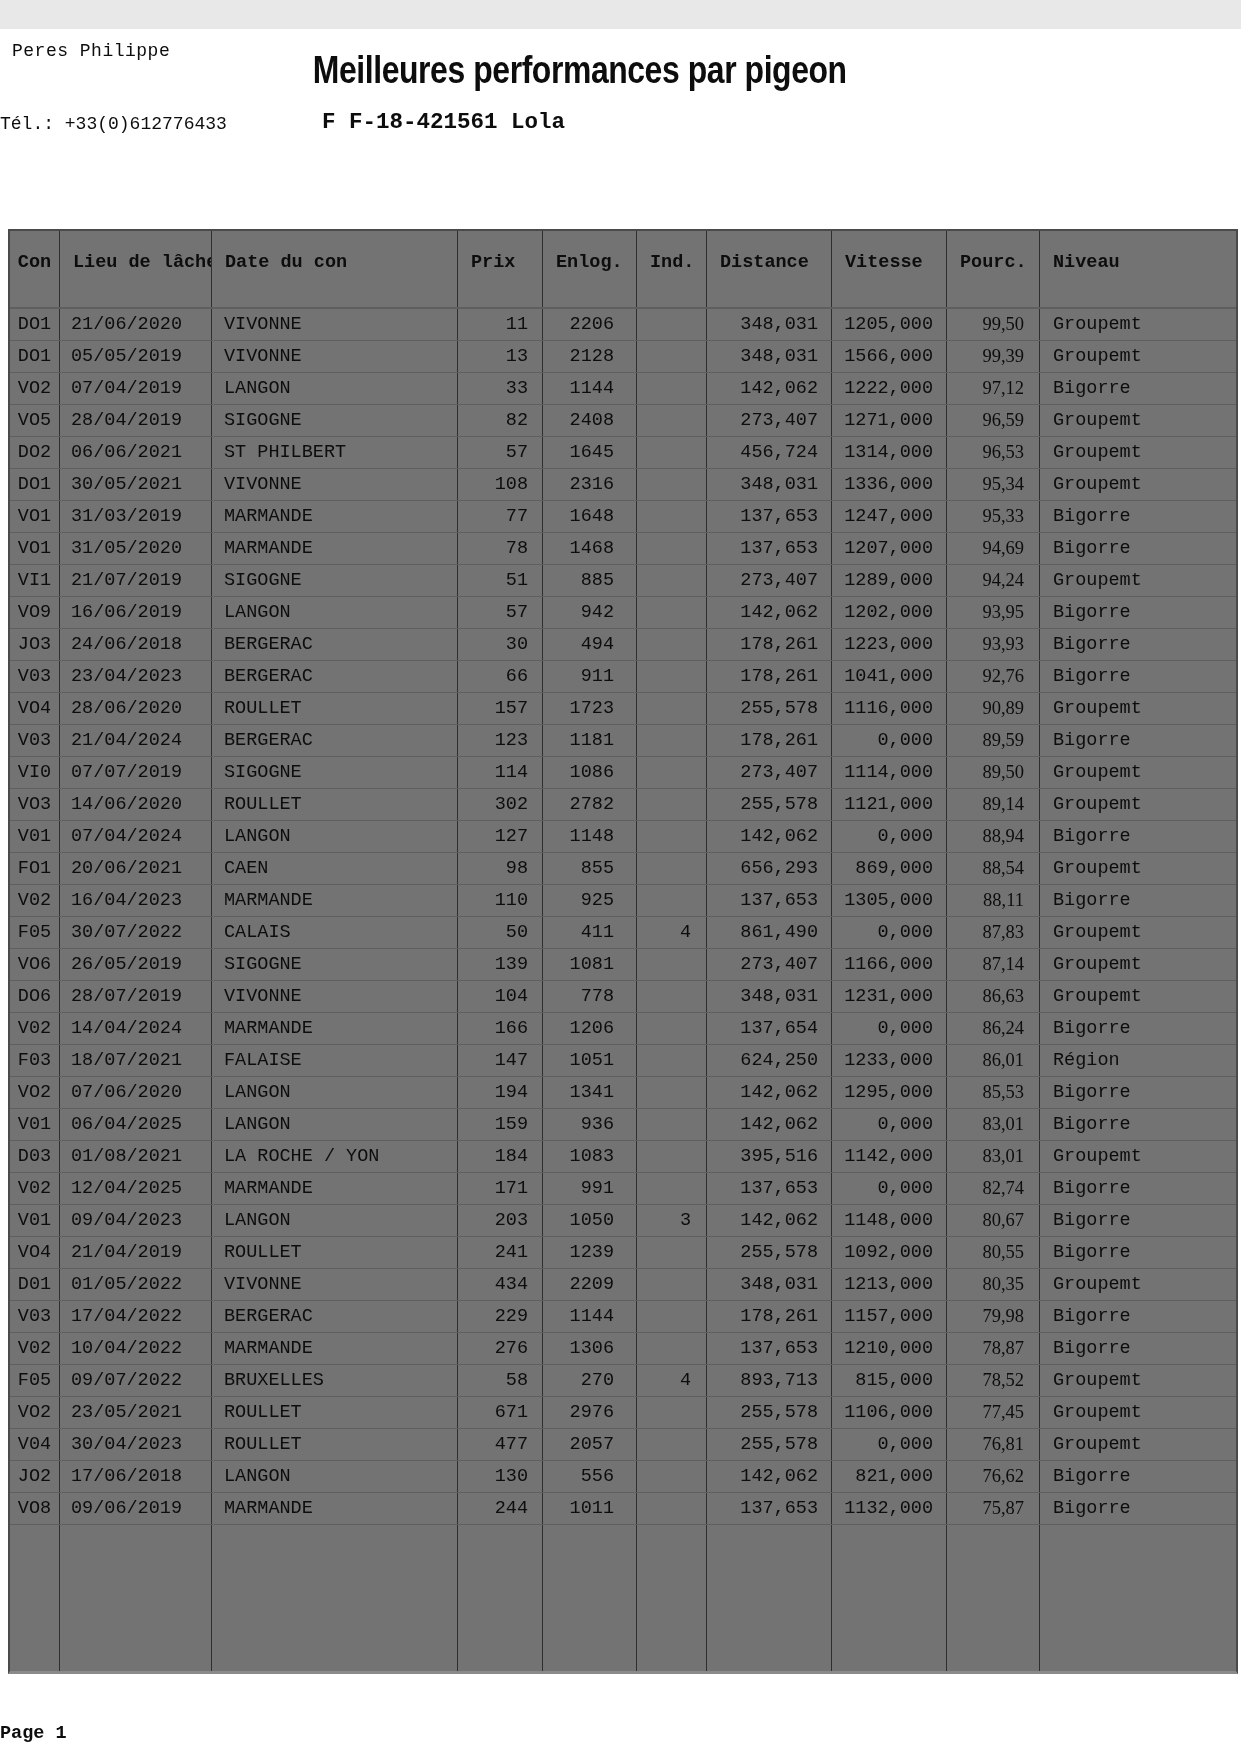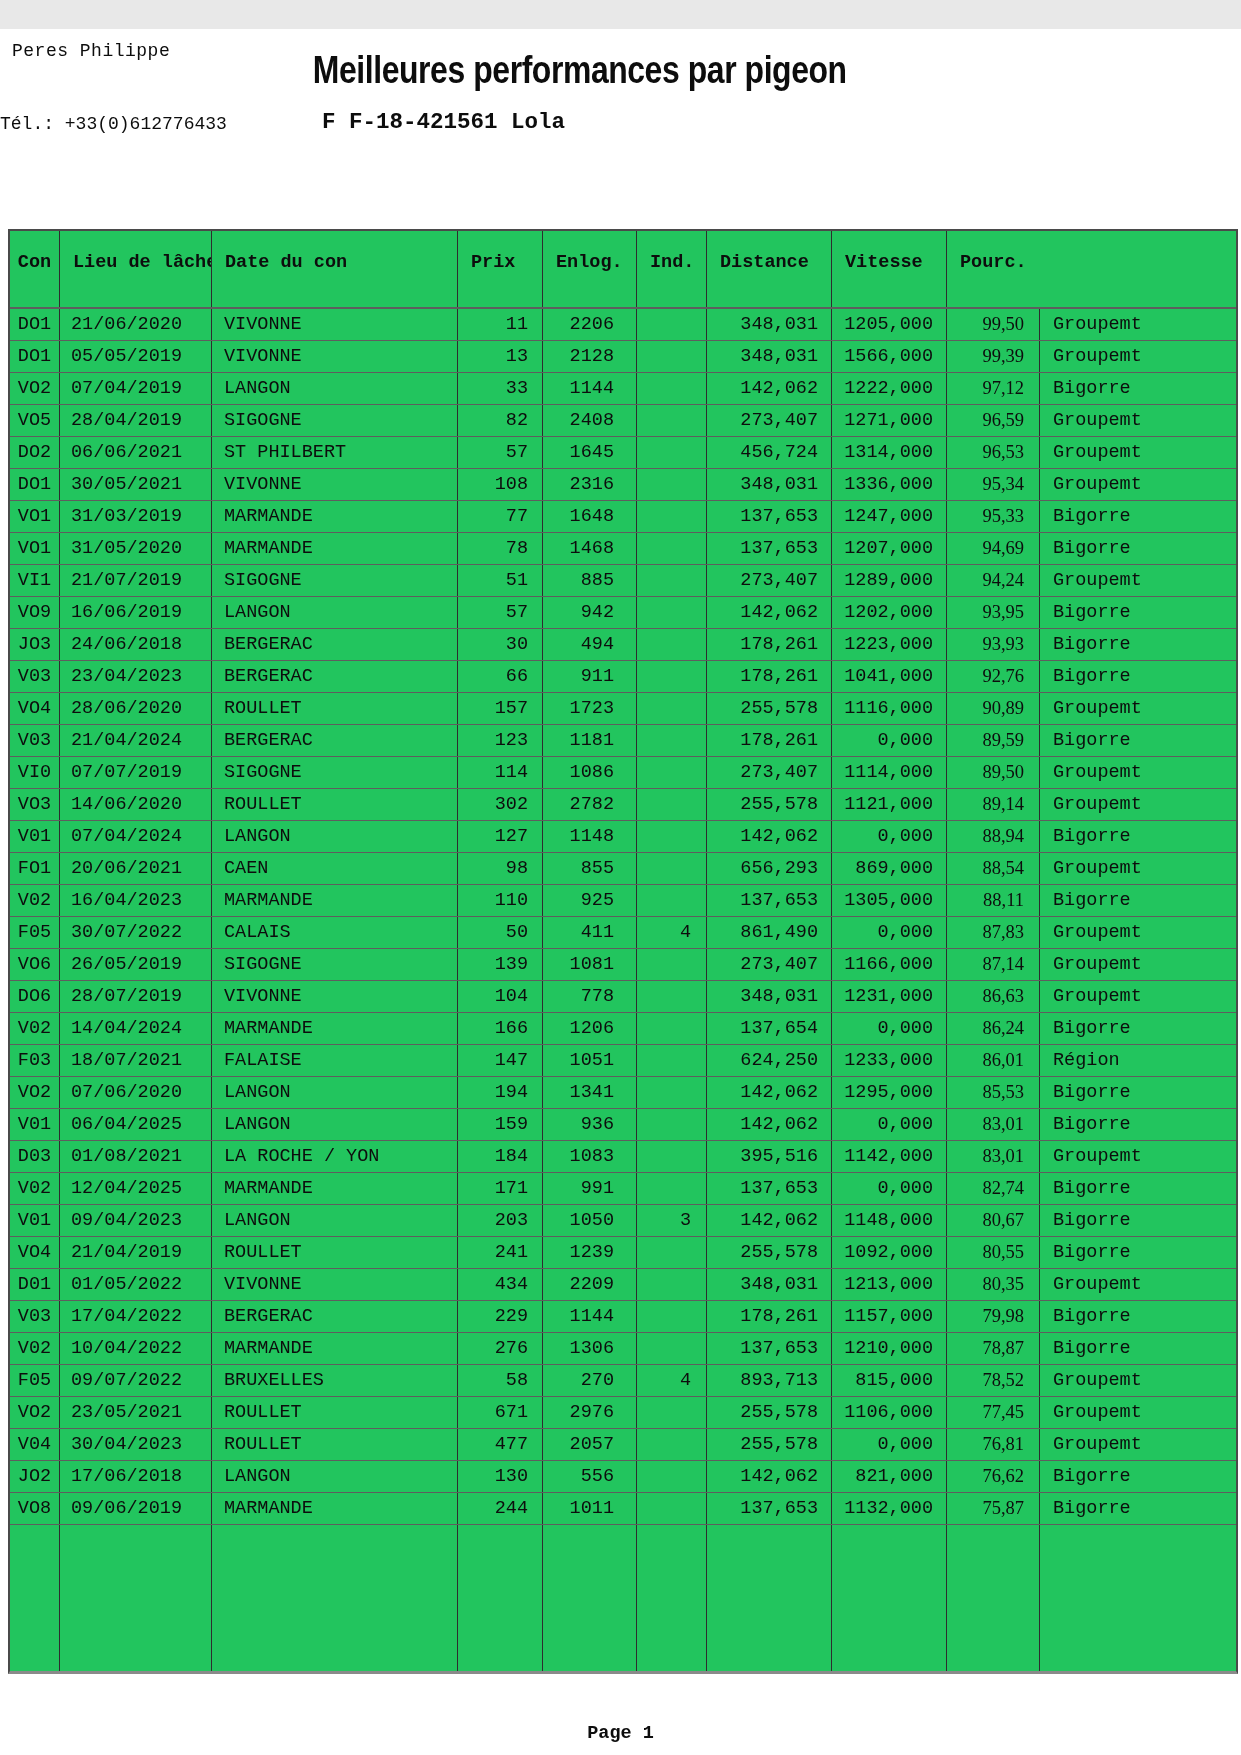--- a/index.html
+++ b/index.html
@@ -35,21 +35,21 @@
     position:absolute;left:322px;top:80px;
     font-size:22.5px;font-weight:bold;white-space:pre;
   }
   #perf-table{
     position:absolute;left:8px;top:200px;
     width:1230px;height:1445px;
     box-sizing:border-box;
     border:2px solid #4a4a4a;
     border-bottom:3px solid #8a8a8a;
     display:flex;flex-direction:column;
-    background:#22c55e;
+    background:#737373;
   }
   .grid-row{
     display:grid;
     grid-template-columns:50px 152px 246px 85px 94px 70px 125px 115px 93px auto;
     box-sizing:border-box;
     flex:0 0 auto;
   }
   .cell{
     box-sizing:border-box;
     border-right:1px solid #2e2e2e;
@@ -75,21 +75,21 @@
   .data-row .cell:nth-child(4){justify-content:flex-end;padding-right:14px;}
   .data-row .cell:nth-child(5){justify-content:flex-end;padding-right:22px;}
   .data-row .cell:nth-child(6){justify-content:flex-end;padding-right:15px;}
   .data-row .cell:nth-child(7){justify-content:flex-end;padding-right:13px;}
   .data-row .cell:nth-child(8){justify-content:flex-end;padding-right:13px;}
   .data-row .cell:nth-child(9){justify-content:flex-end;padding-right:15px;font-family:Liberation Serif, serif;}
   .data-row .cell:nth-child(10){padding-left:13px;}
   #filler-row{flex:1 1 auto;border-bottom:none;}
   #page-footer{
     position:absolute;left:0;top:1694px;width:1241px;
-    text-align:center;
+    text-align:left;
     font-size:18.5px;font-weight:bold;
   }
 </style>
 </head>
 <body>
 
 <div id="page">
 
   <div id="owner">Peres Philippe</div>
 
@@ -105,20 +105,21 @@
     <div id="header-row" class="grid-row">
         <div class="cell">Con</div>
         <div class="cell">Lieu de lâcher</div>
         <div class="cell">Date du con</div>
         <div class="cell">Prix</div>
         <div class="cell">Enlog.</div>
         <div class="cell">Ind.</div>
         <div class="cell">Distance</div>
         <div class="cell">Vitesse</div>
         <div class="cell">Pourc.</div>
+        <div class="cell">Niveau</div>
       </div>
     <div id="rows-container">
         <div class="grid-row data-row">
           <div class="cell">DO1</div>
           <div class="cell">21/06/2020</div>
           <div class="cell">VIVONNE</div>
           <div class="cell">11</div>
           <div class="cell">2206</div>
           <div class="cell"></div>
           <div class="cell">348,031</div>

